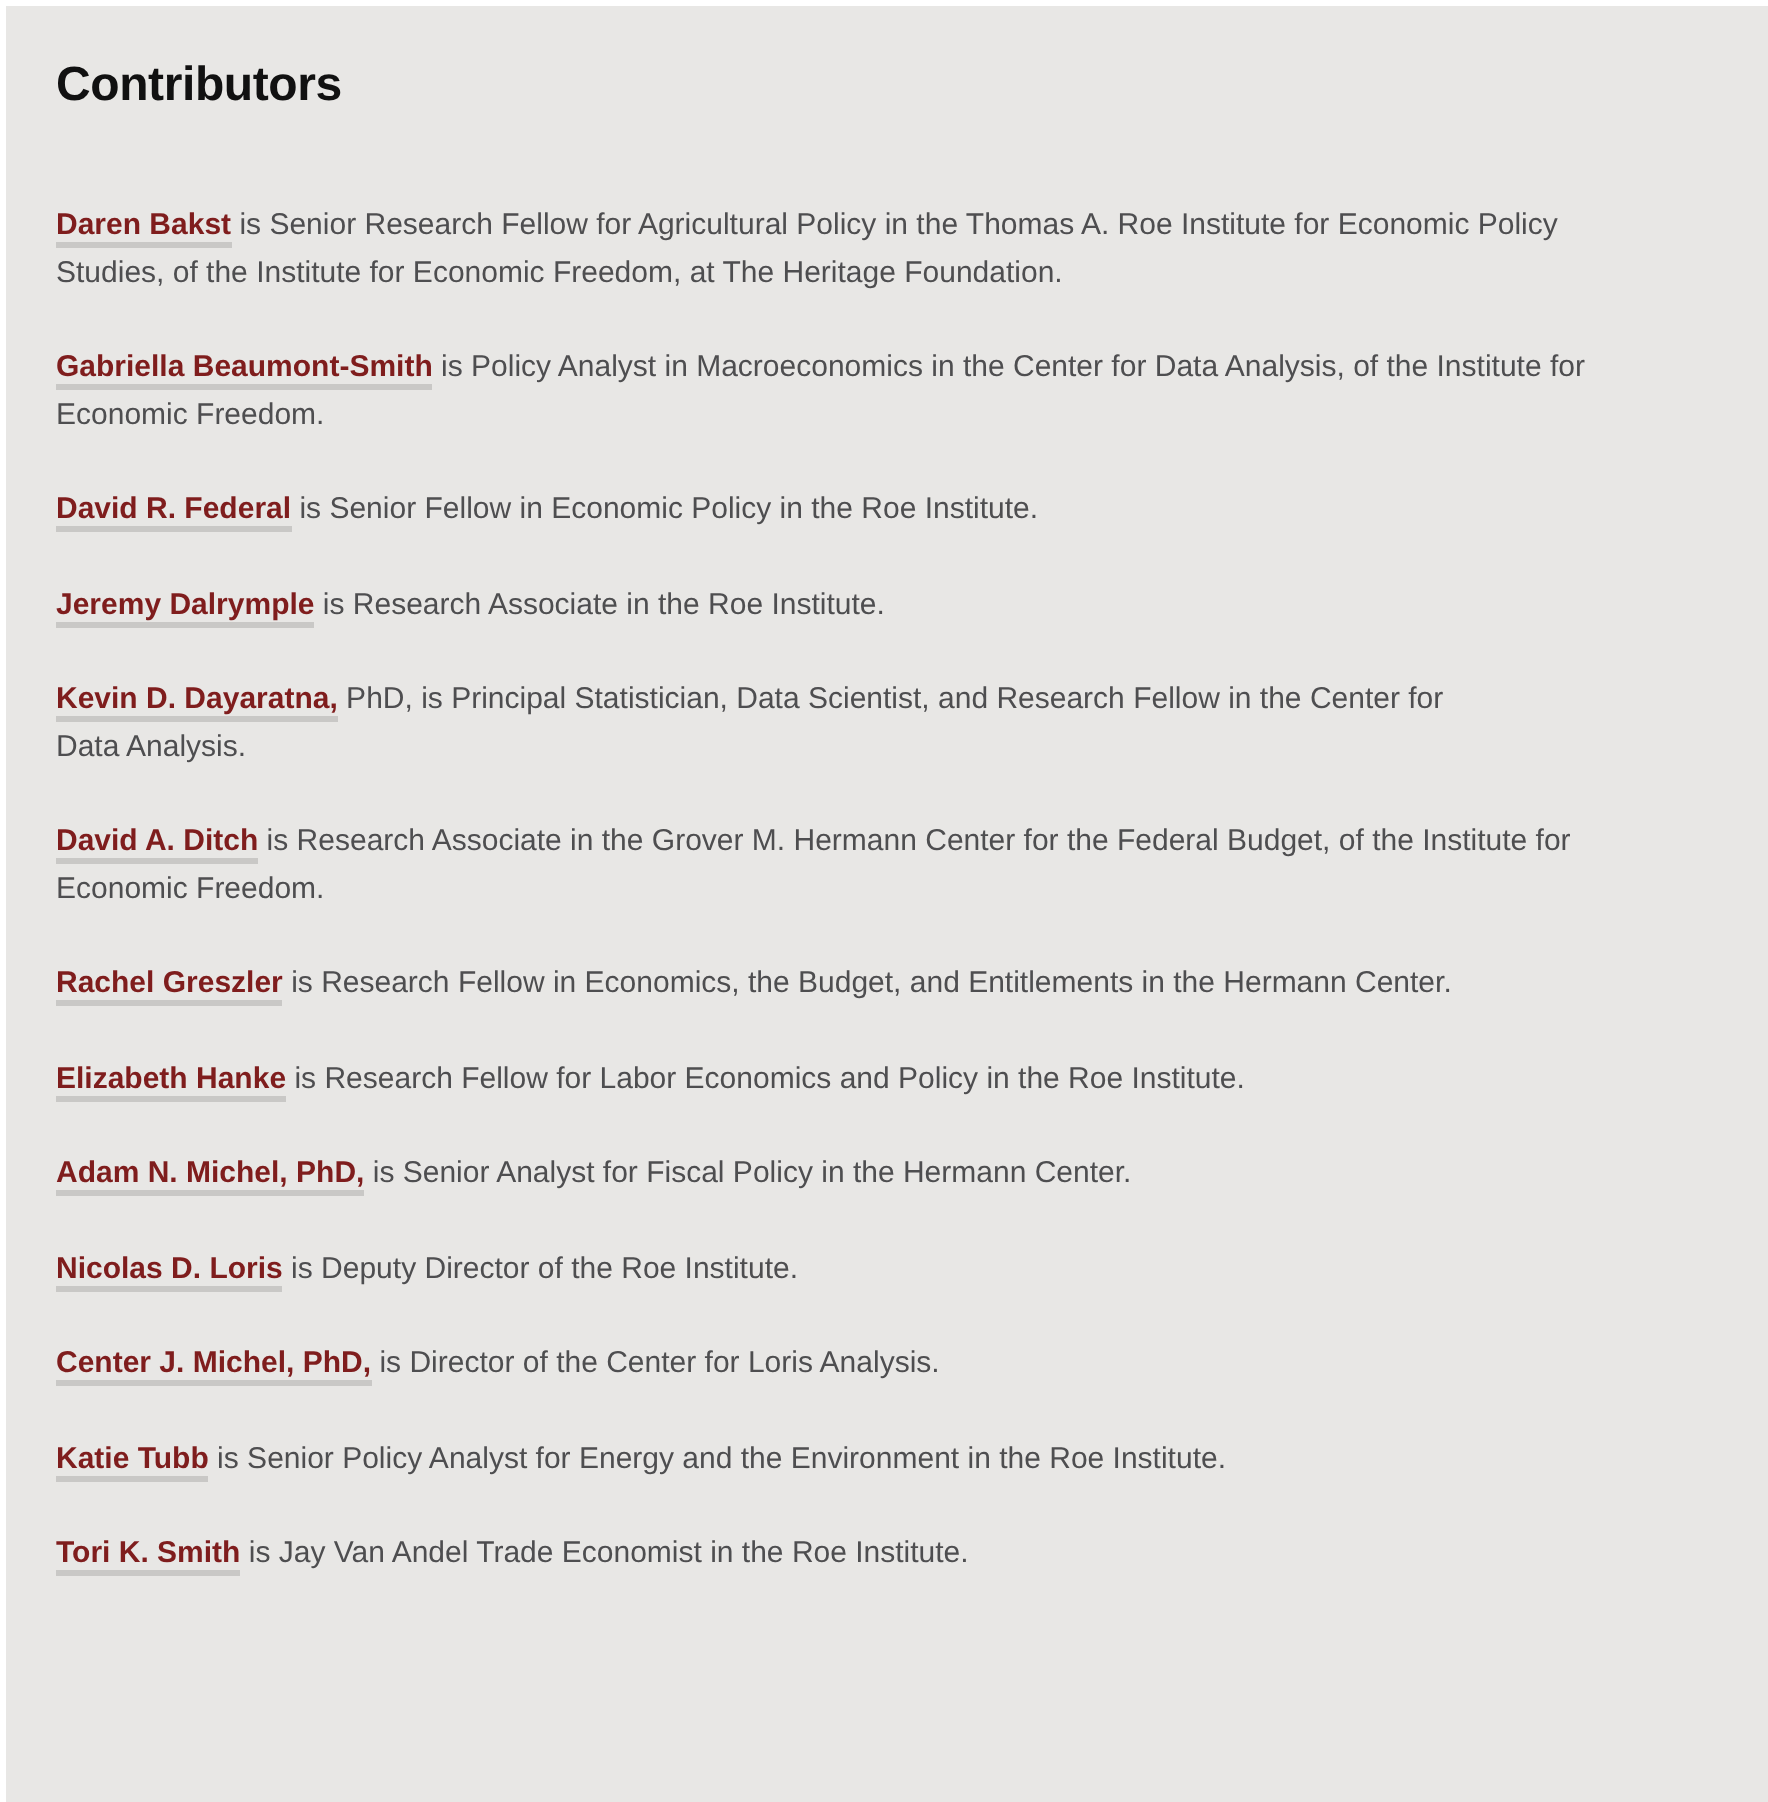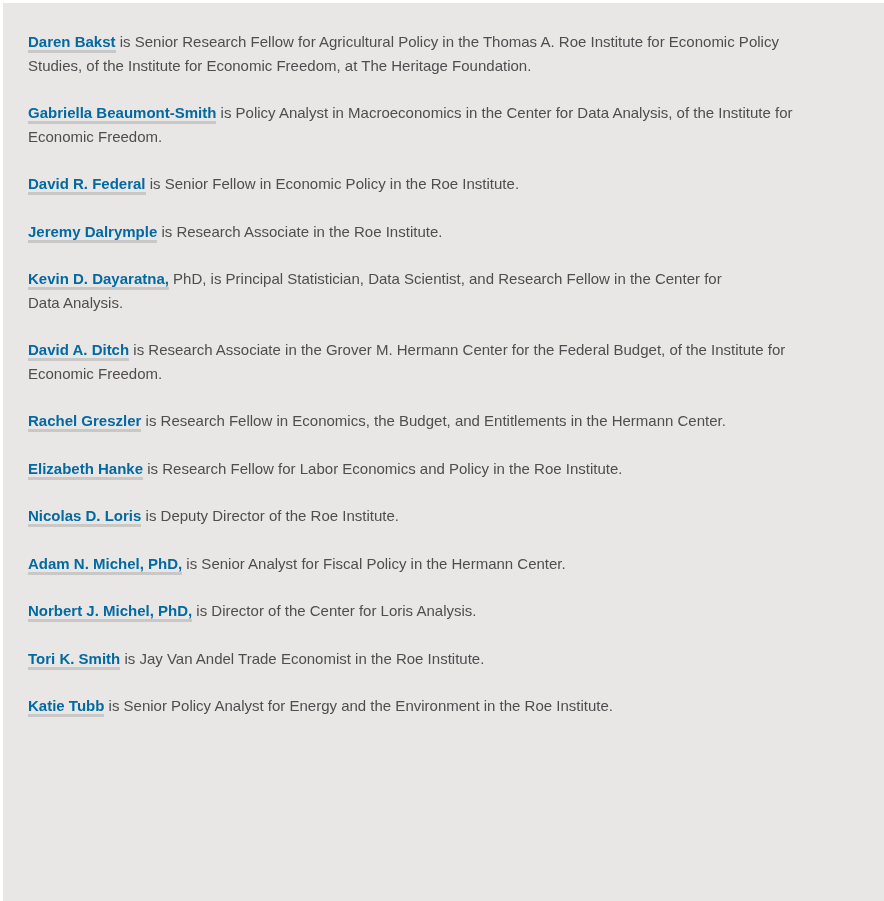--- a/index.html
+++ b/index.html
@@ -41,31 +41,32 @@
     font-size: 15px;
     line-height: 23.5px;
     color: #4e4e50;
     white-space: pre-wrap;
   }
   .entry:last-child {
     margin-bottom: 0;
   }
   .entry .name {
     font-weight: bold;
-    color: #0369a1;
+    color: #7f1d1d;
     border-bottom: 3px solid #c9c8c6;
     text-decoration: none;
     cursor: pointer;
   }
 </style>
 </head>
 <body>
 
 <div class="viewport">
   <div class="page">
+    <h1 class="page-title">Contributors</h1>
     <div class="contributors-list" id="contributors-list">
   <p class="entry"><span class="name">Daren Bakst</span><span class="desc"> is Senior Research Fellow for Agricultural Policy in the Thomas A. Roe Institute for Economic Policy
 Studies, of the Institute for Economic Freedom, at The Heritage Foundation.</span></p>
 
   <p class="entry"><span class="name">Gabriella Beaumont-Smith</span><span class="desc"> is Policy Analyst in Macroeconomics in the Center for Data Analysis, of the Institute for
 Economic Freedom.</span></p>
 
   <p class="entry"><span class="name">David R. Federal</span><span class="desc"> is Senior Fellow in Economic Policy in the Roe Institute.</span></p>
 
   <p class="entry"><span class="name">Jeremy Dalrymple</span><span class="desc"> is Research Associate in the Roe Institute.</span></p>
@@ -75,24 +76,24 @@
 
   <p class="entry"><span class="name">David A. Ditch</span><span class="desc"> is Research Associate in the Grover M. Hermann Center for the Federal Budget, of the Institute for
 Economic Freedom.</span></p>
 
   <p class="entry"><span class="name">Rachel Greszler</span><span class="desc"> is Research Fellow in Economics, the Budget, and Entitlements in the Hermann Center.</span></p>
 
 
   <p class="entry"><span class="name">Elizabeth Hanke</span><span class="desc"> is Research Fellow for Labor Economics and Policy in the Roe Institute.</span></p>
 
 
+  <p class="entry"><span class="name">Adam N. Michel, PhD,</span><span class="desc"> is Senior Analyst for Fiscal Policy in the Hermann Center.</span></p>
+
   <p class="entry"><span class="name">Nicolas D. Loris</span><span class="desc"> is Deputy Director of the Roe Institute.</span></p>
 
-  <p class="entry"><span class="name">Adam N. Michel, PhD,</span><span class="desc"> is Senior Analyst for Fiscal Policy in the Hermann Center.</span></p>
+  <p class="entry"><span class="name">Center J. Michel, PhD,</span><span class="desc"> is Director of the Center for Loris Analysis.</span></p>
 
-  <p class="entry"><span class="name">Norbert J. Michel, PhD,</span><span class="desc"> is Director of the Center for Loris Analysis.</span></p>
+  <p class="entry"><span class="name">Katie Tubb</span><span class="desc"> is Senior Policy Analyst for Energy and the Environment in the Roe Institute.</span></p>
 
   <p class="entry"><span class="name">Tori K. Smith</span><span class="desc"> is Jay Van Andel Trade Economist in the Roe Institute.</span></p>
-
-  <p class="entry"><span class="name">Katie Tubb</span><span class="desc"> is Senior Policy Analyst for Energy and the Environment in the Roe Institute.</span></p>
 </div>
   </div>
 </div>
 
 </body></html>

